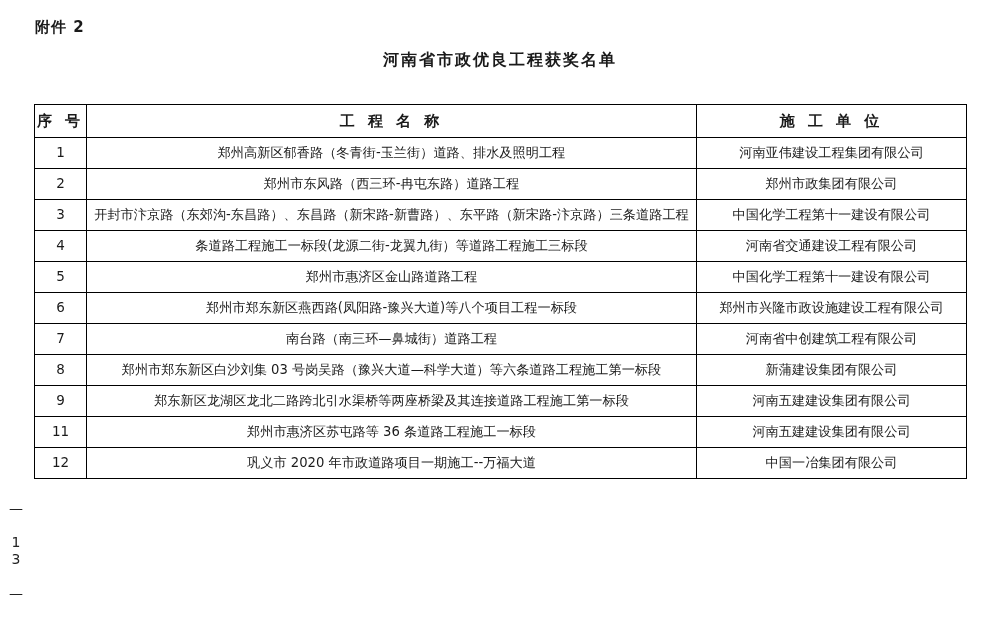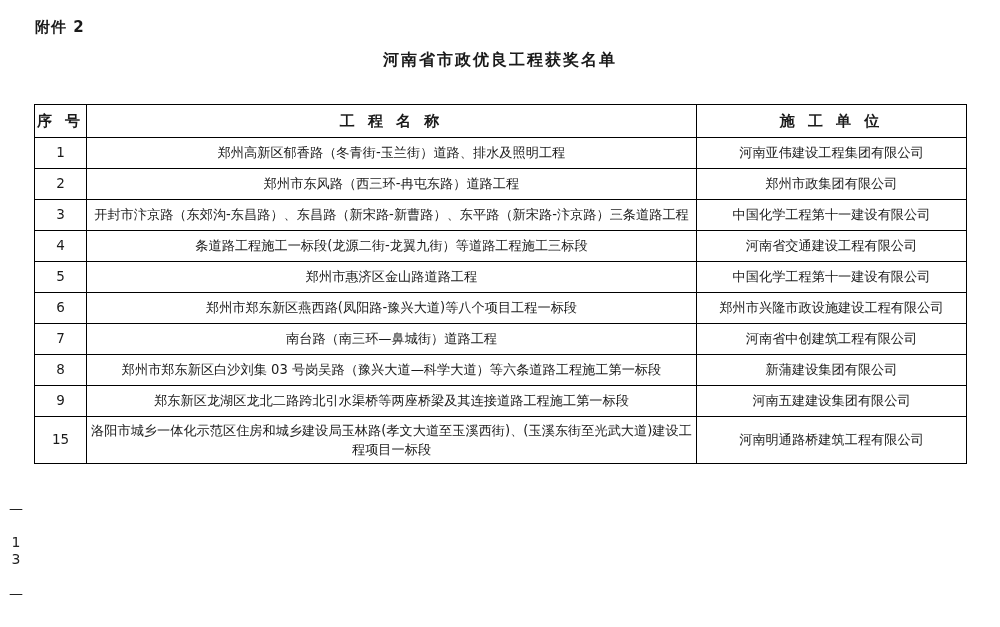--- a/index.html
+++ b/index.html
@@ -160,21 +160,26 @@
       <tr>
         <td class="col-no">8</td>
         <td class="col-name">郑州市郑东新区白沙刘集 03 号岗吴路（豫兴大道—科学大道）等六条道路工程施工第一标段</td>
         <td class="col-unit">新蒲建设集团有限公司</td>
       </tr>
       <tr>
         <td class="col-no">9</td>
         <td class="col-name">郑东新区龙湖区龙北二路跨北引水渠桥等两座桥梁及其连接道路工程施工第一标段</td>
         <td class="col-unit">河南五建建设集团有限公司</td>
       </tr>
-      <tr class="tall">
-        <td class="col-no">15</td>
-        <td class="col-name">洛阳市城乡一体化示范区住房和城乡建设局玉林路(孝文大道至玉溪西街)、(玉溪东街至光武大道)建设工程项目一标段</td>
-        <td class="col-unit">河南明通路桥建筑工程有限公司</td>
+      <tr>
+        <td class="col-no">11</td>
+        <td class="col-name">郑州市惠济区苏屯路等 36 条道路工程施工一标段</td>
+        <td class="col-unit">河南五建建设集团有限公司</td>
+      </tr>
+      <tr>
+        <td class="col-no">12</td>
+        <td class="col-name">巩义市 2020 年市政道路项目一期施工--万福大道</td>
+        <td class="col-unit">中国一冶集团有限公司</td>
       </tr>
     </tbody>
   </table>
 
 </div>
 
 </body></html>

